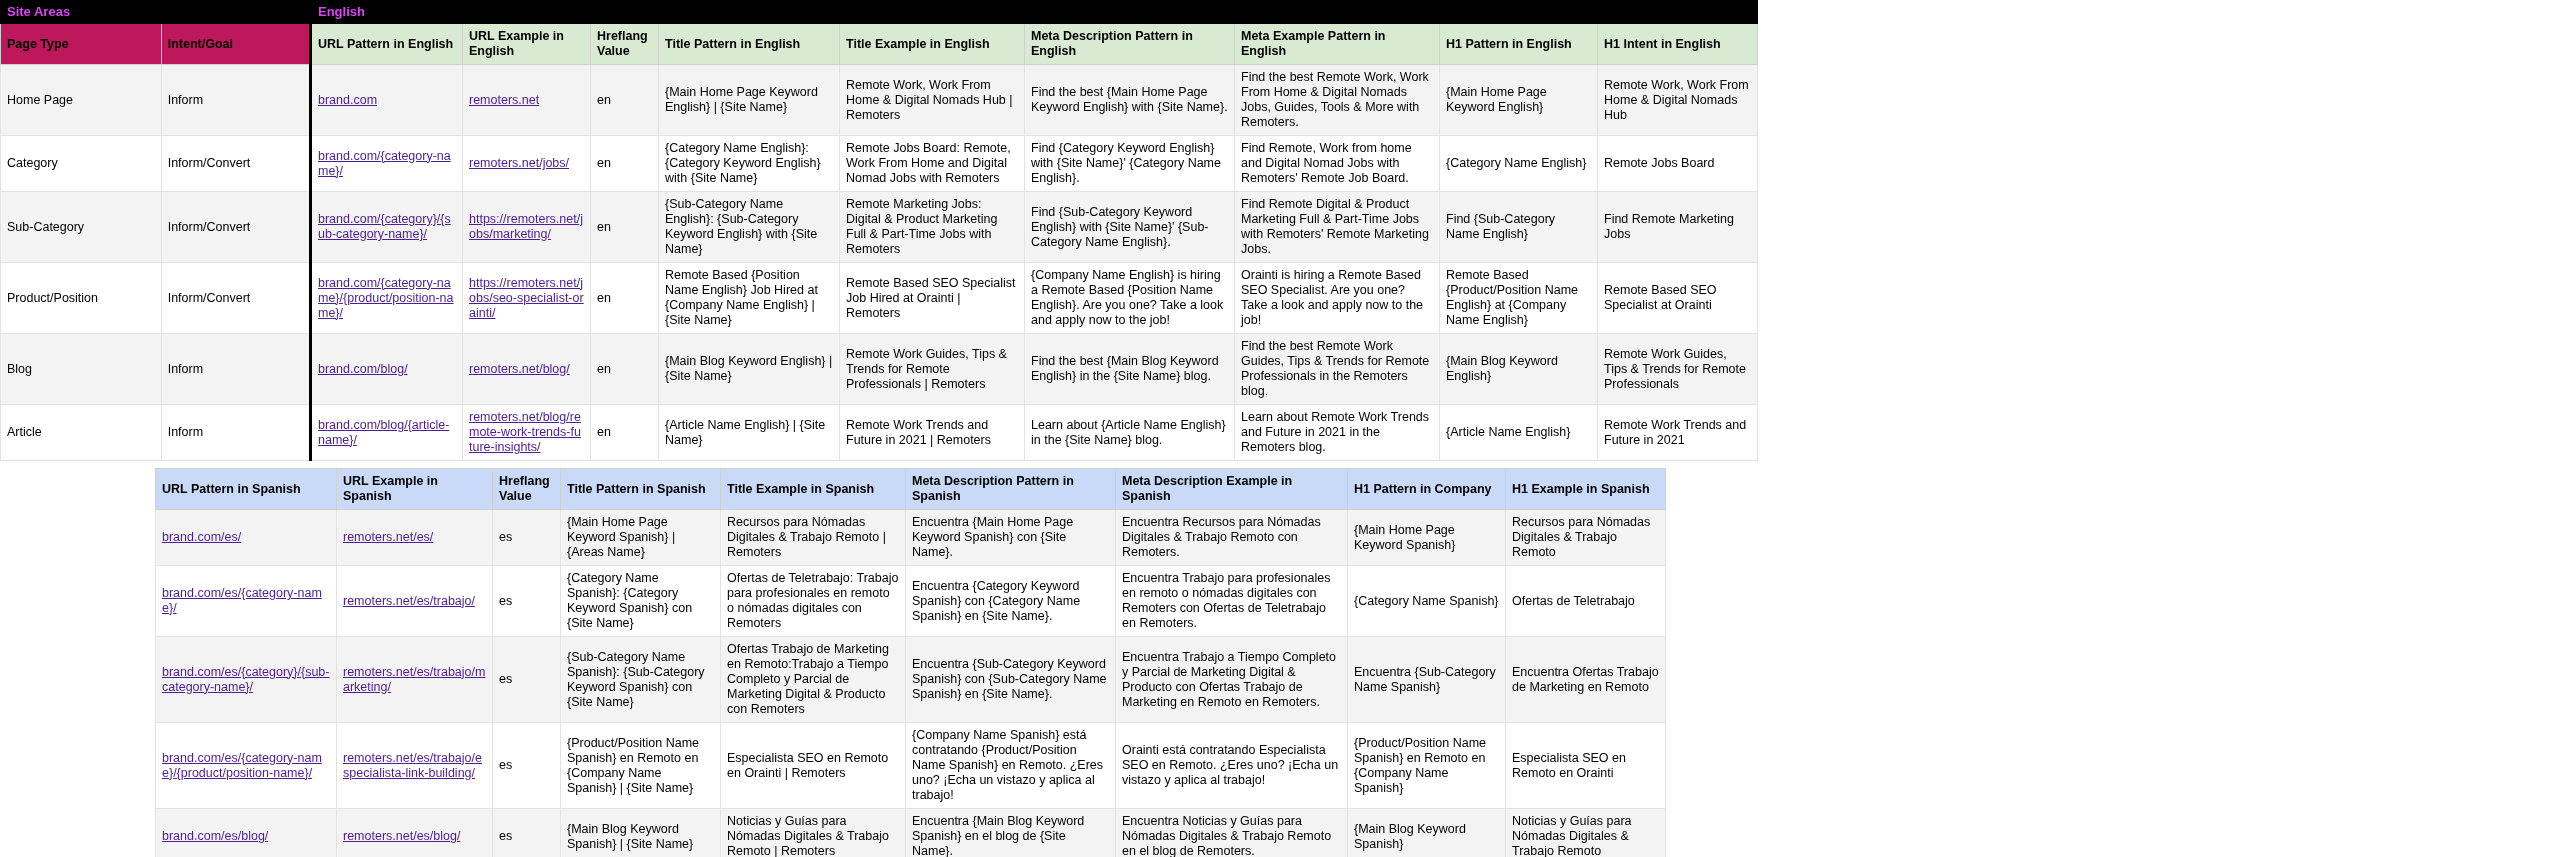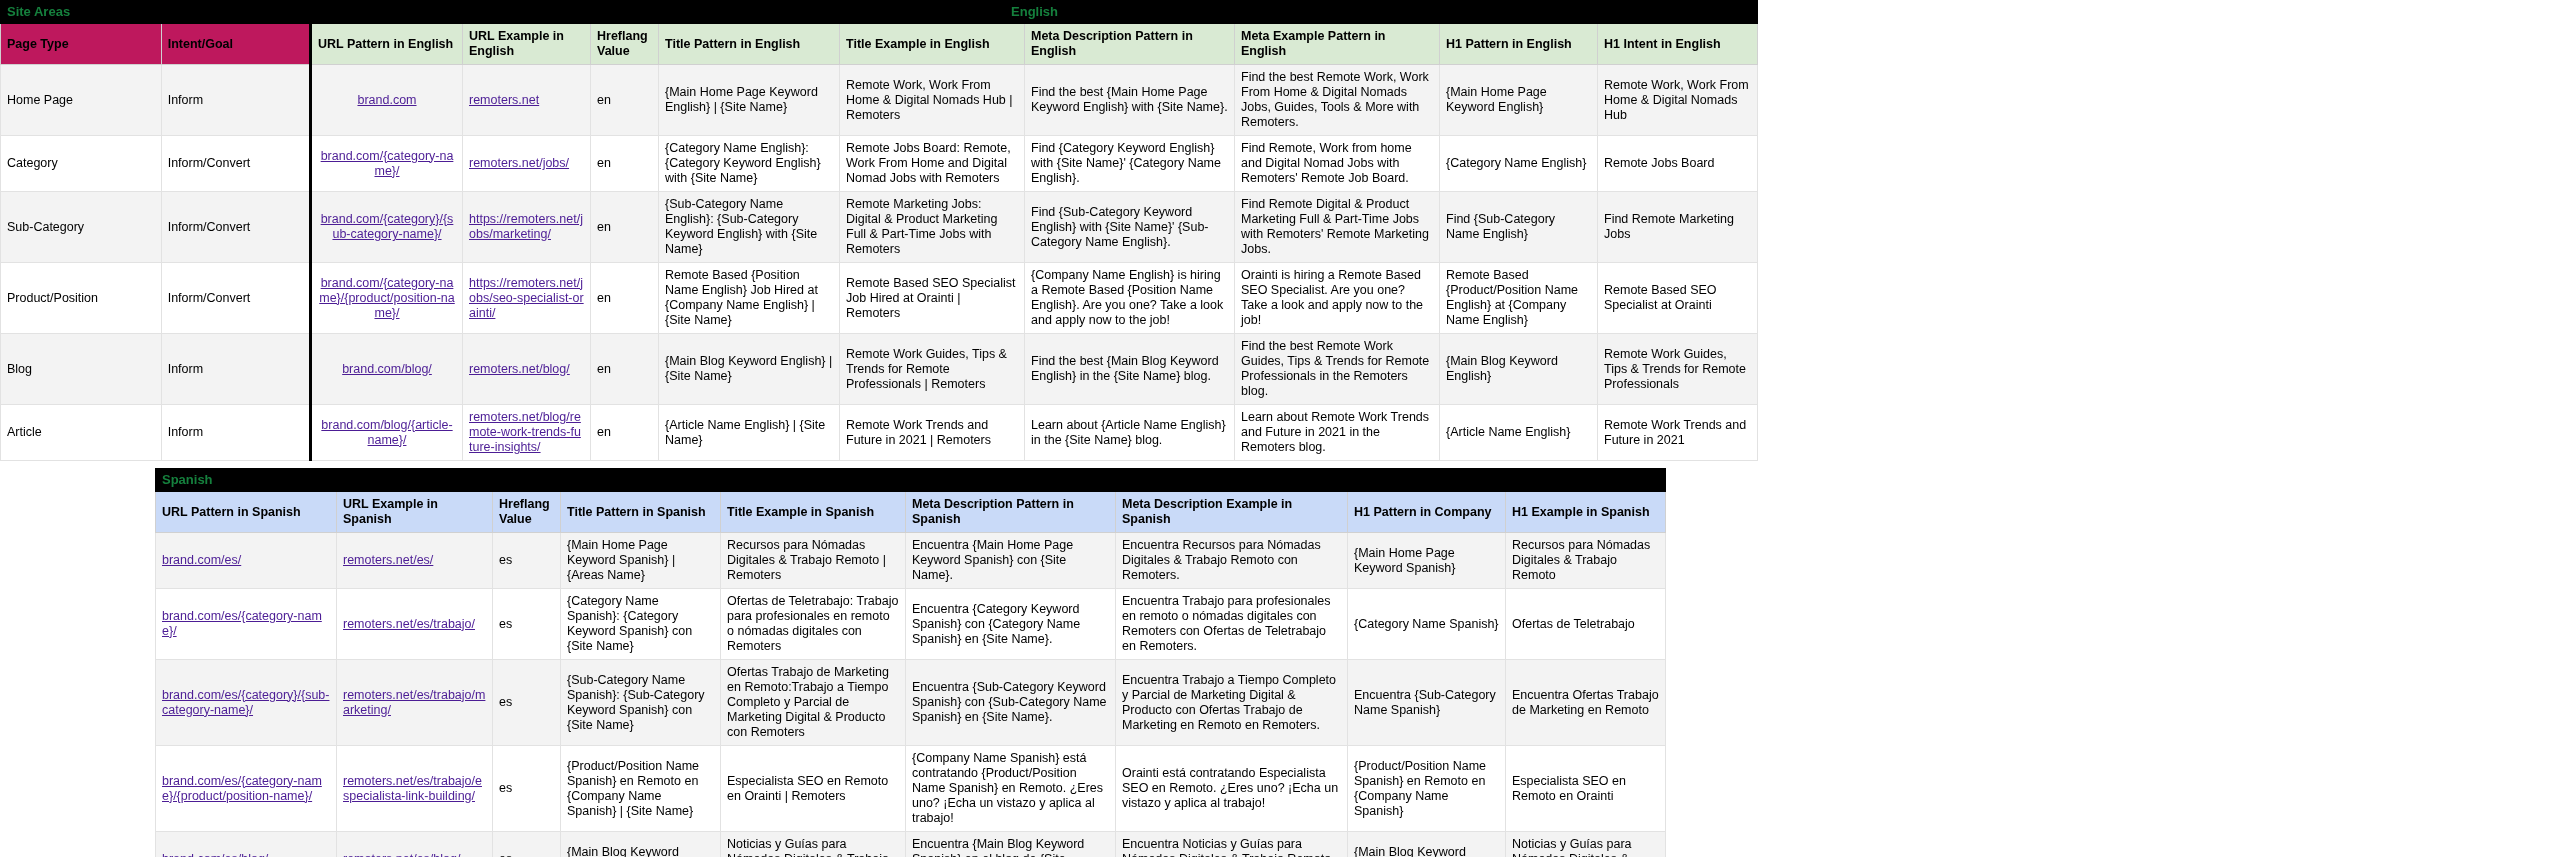--- a/index.html
+++ b/index.html
@@ -26,21 +26,21 @@
 
   
   #english-block {
     position: absolute;
     left: 0; top: 0;
     width: 2560px;
   }
 
   .band {
     background: #000000;
-    color: #15803d;
+    color: #d946ef;
     font-weight: bold;
     font-size: 13px;
     padding: 3px 6px;
     height: 22px;
     line-height: 16px;
     border: 1px solid #000000;
     text-align: left;
     vertical-align: middle;
   }
   .band.site { width: 310px; }
@@ -72,21 +72,21 @@
   tr.plain td.cell { background: #ffffff; }
 
   a.link {
     color: #4c1d95;
     text-decoration: underline;
     word-break: break-all;
     cursor: pointer;
   }
 
   
-  .sep-left { border-left: 3px solid #000000 !important; text-align: center; }
+  .sep-left { border-left: 3px solid #000000 !important; }
 
   
   #spanish-block {
     position: absolute;
     left: 155px; top: 468px;
     width: 2405px;
   }
   #spanish-block .band { border: 1px solid #000000; }
 </style>
 </head>
@@ -219,23 +219,20 @@
         <col style="width:68px">
         <col style="width:160px">
         <col style="width:185px">
         <col style="width:210px">
         <col style="width:232px">
         <col style="width:158px">
         <col style="width:160px">
       </colgroup>
       <thead>
         <tr>
-          <th class="band" colspan="9">Spanish</th>
-        </tr>
-        <tr>
           <th class="hd hd-blue">URL Pattern in Spanish</th>
           <th class="hd hd-blue">URL Example in Spanish</th>
           <th class="hd hd-blue">Hreflang Value</th>
           <th class="hd hd-blue">Title Pattern in Spanish</th>
           <th class="hd hd-blue">Title Example in Spanish</th>
           <th class="hd hd-blue">Meta Description Pattern in Spanish</th>
           <th class="hd hd-blue">Meta Description Example in Spanish</th>
           <th class="hd hd-blue">H1 Pattern in Company</th>
           <th class="hd hd-blue">H1 Example in Spanish</th>
         </tr>

